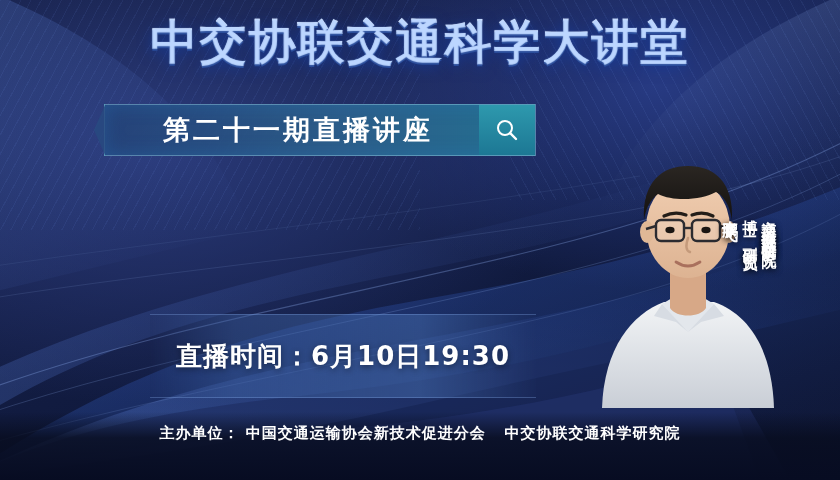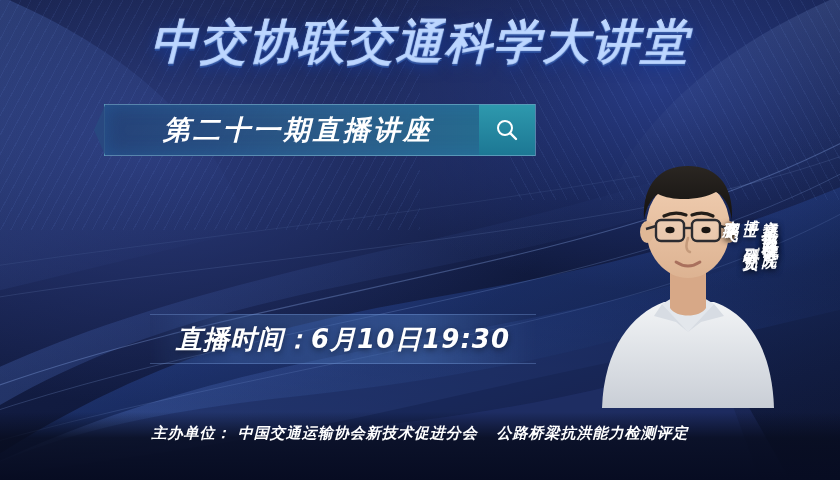--- a/index.html
+++ b/index.html
@@ -10,21 +10,20 @@
   .poster {
     position: relative;
     width: 840px;
     height: 480px;
     overflow: hidden;
     font-family: "DejaVu Sans", "Liberation Sans", sans-serif;
     background:
       radial-gradient(ellipse 700px 420px at 18% 30%, #2a3a7a 0%, rgba(20,28,66,0) 62%),
       radial-gradient(ellipse 560px 340px at 78% 18%, #273a82 0%, rgba(16,24,58,0) 60%),
       linear-gradient(160deg, #121a3c 0%, #16204a 32%, #101a3e 58%, #0d1430 100%);
-    font-style: italic;
   }
 
   
   .ribbons {
     position: absolute;
     inset: 0;
     pointer-events: none;
   }
   .ribbons svg { display: block; width: 100%; height: 100%; }
 
@@ -140,21 +139,21 @@
     color: transparent;
     text-shadow: 0 3px 10px rgba(0,0,0,0.35);
   }
 
   
   .time-plate {
     position: absolute;
     left: 150px;
     top: 314px;
     height: 48px;
-    padding: 0 26px;
+    padding: 17px 26px;
     display: flex;
     align-items: center;
     background: linear-gradient(90deg, rgba(22,34,74,0.10) 0%, rgba(60,96,160,0.42) 22%, rgba(70,110,175,0.48) 70%, rgba(30,48,100,0.10) 100%);
     border-top: 1px solid rgba(150,190,255,0.28);
     border-bottom: 1px solid rgba(150,190,255,0.28);
   }
   .time-text {
     color: #ffffff;
     font-size: 26px;
     font-weight: bold;
@@ -348,16 +347,16 @@
     </div>
 
     <div class="speaker-credit">
       <span class="vtext name">李鹏飞</span>
       <span class="vtext">博士 副研究员</span>
       <span class="vtext">交通运输部公路科学研究院</span>
     </div>
   </div>
 
   <div class="bottom-bar">
-    <span class="org-line">主办单位： 中国交通运输协会新技术促进分会   公路桥梁抗洪能力检测评定</span>
+    <span class="org-line">主办单位： 中国交通运输协会新技术促进分会   中交协联交通科学研究院</span>
   </div>
 
 </div>
 
 </body></html>

